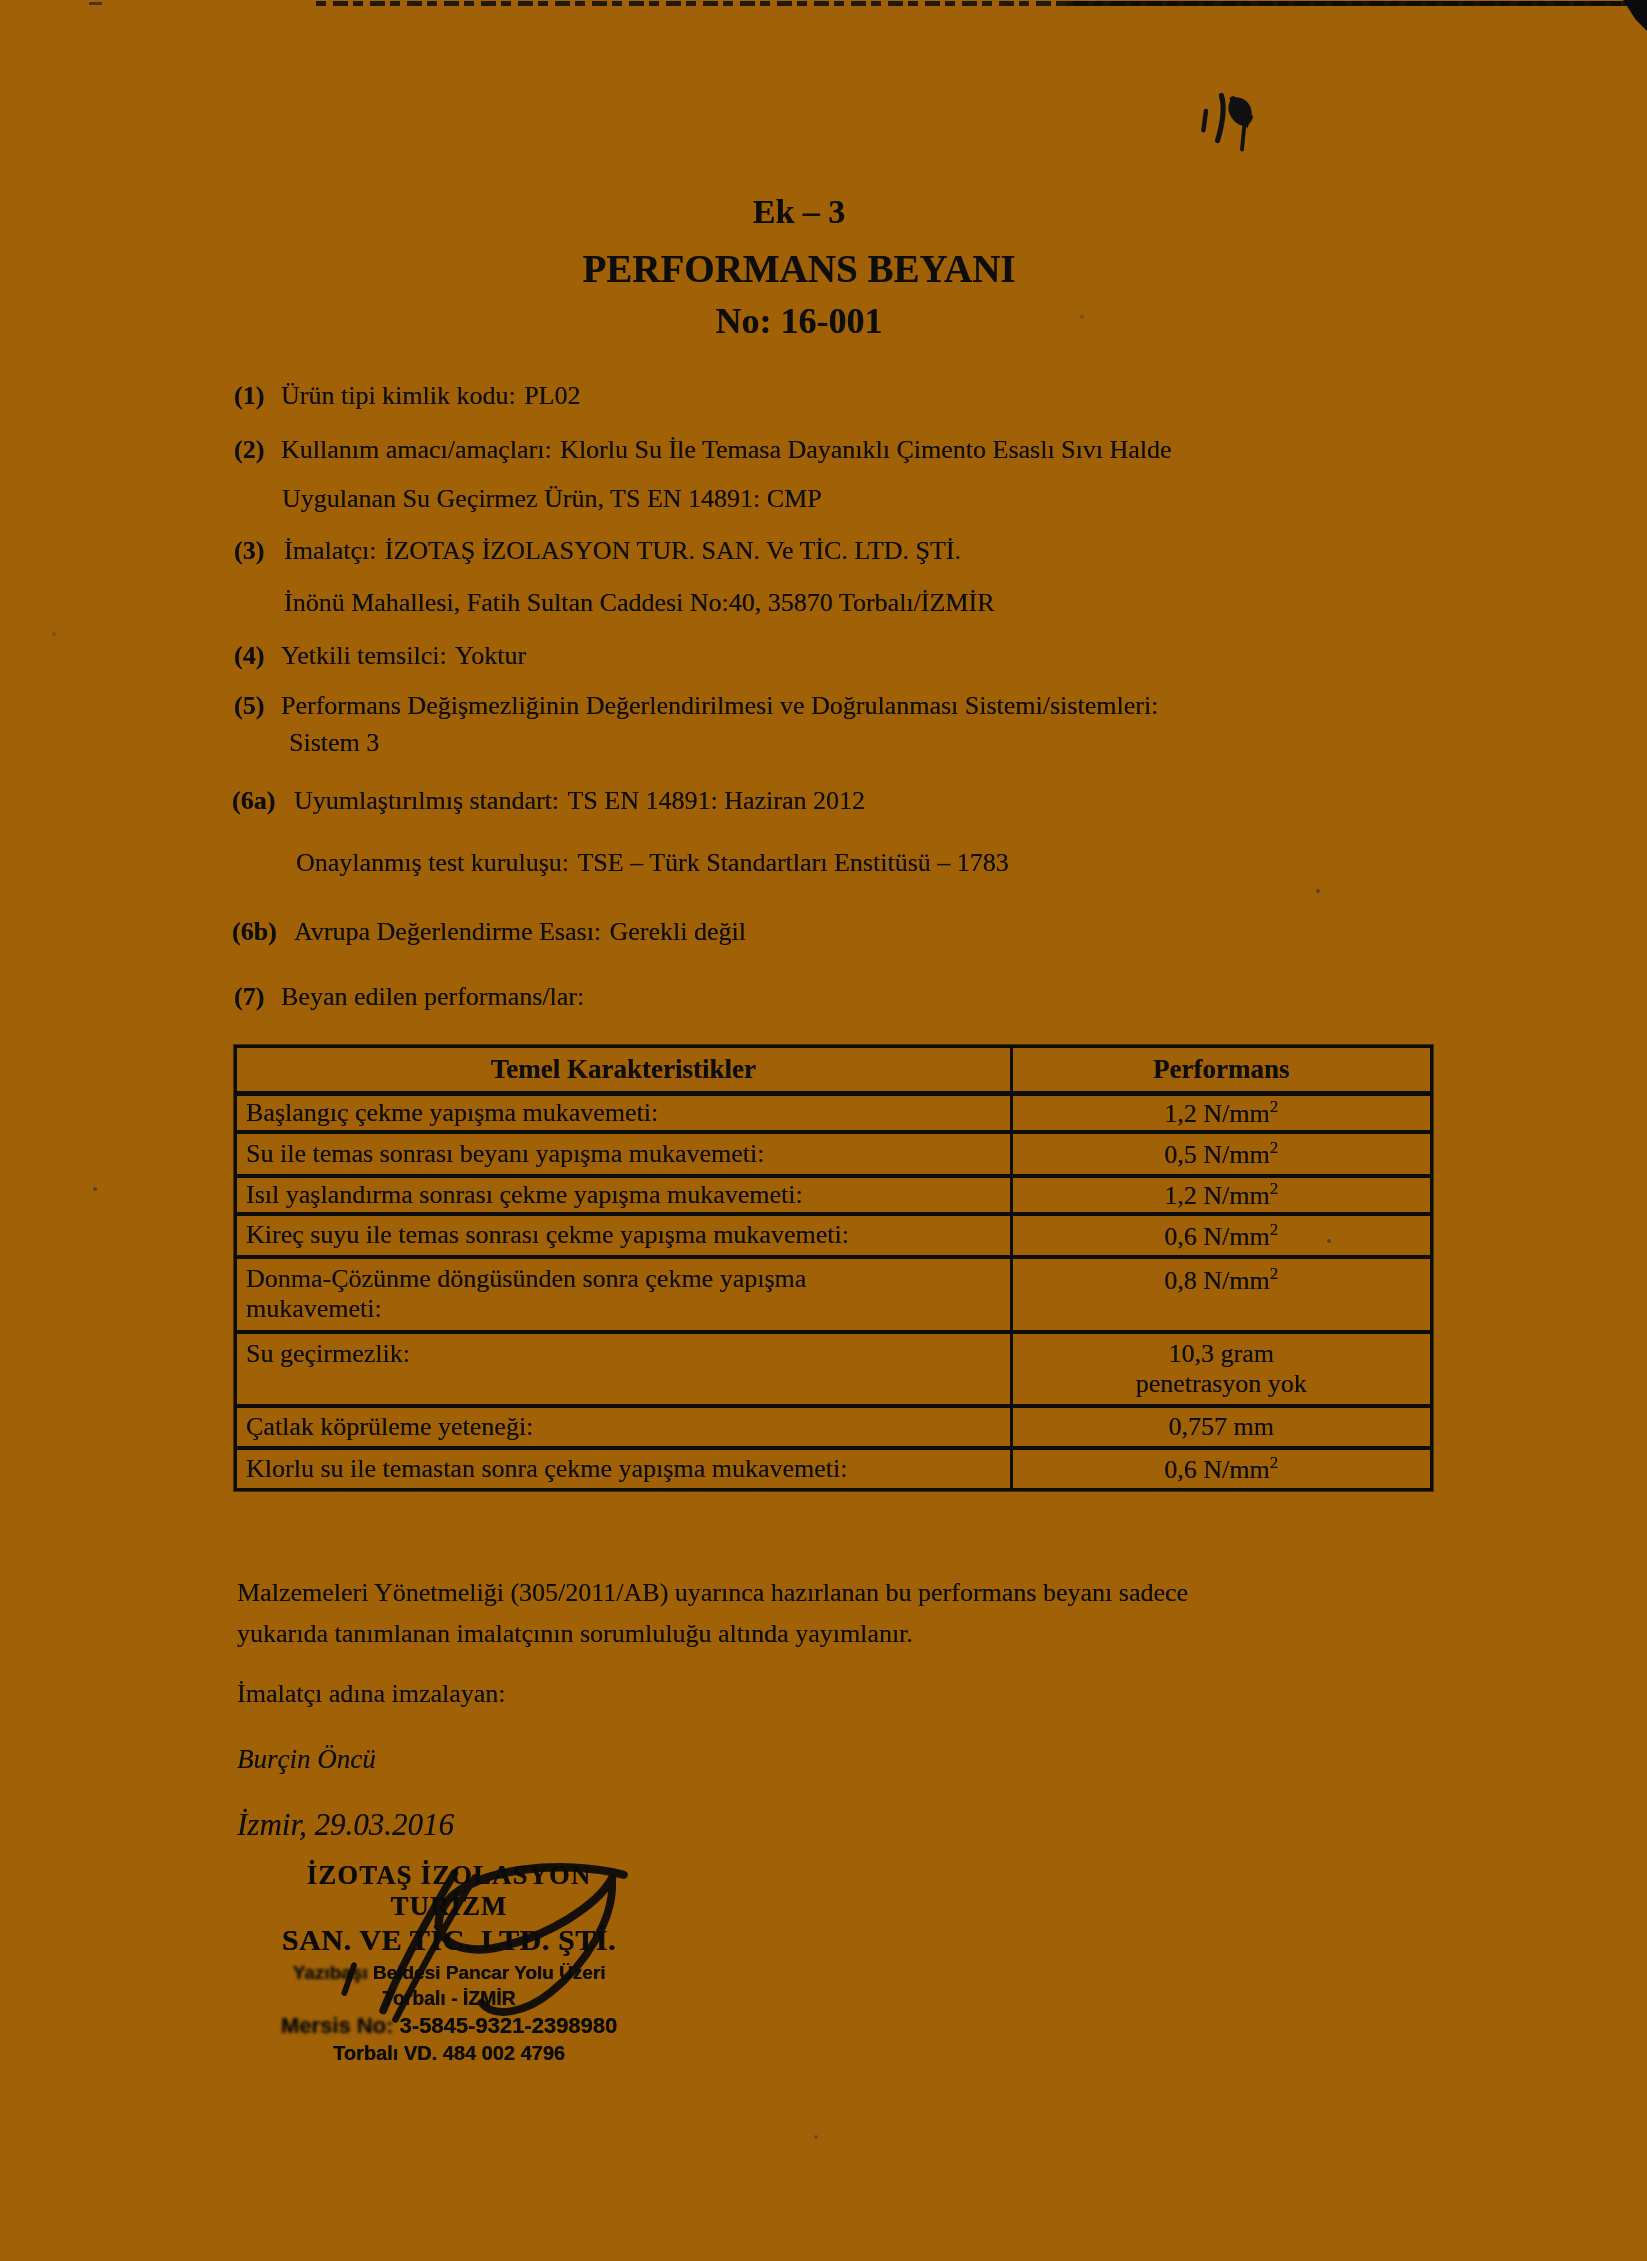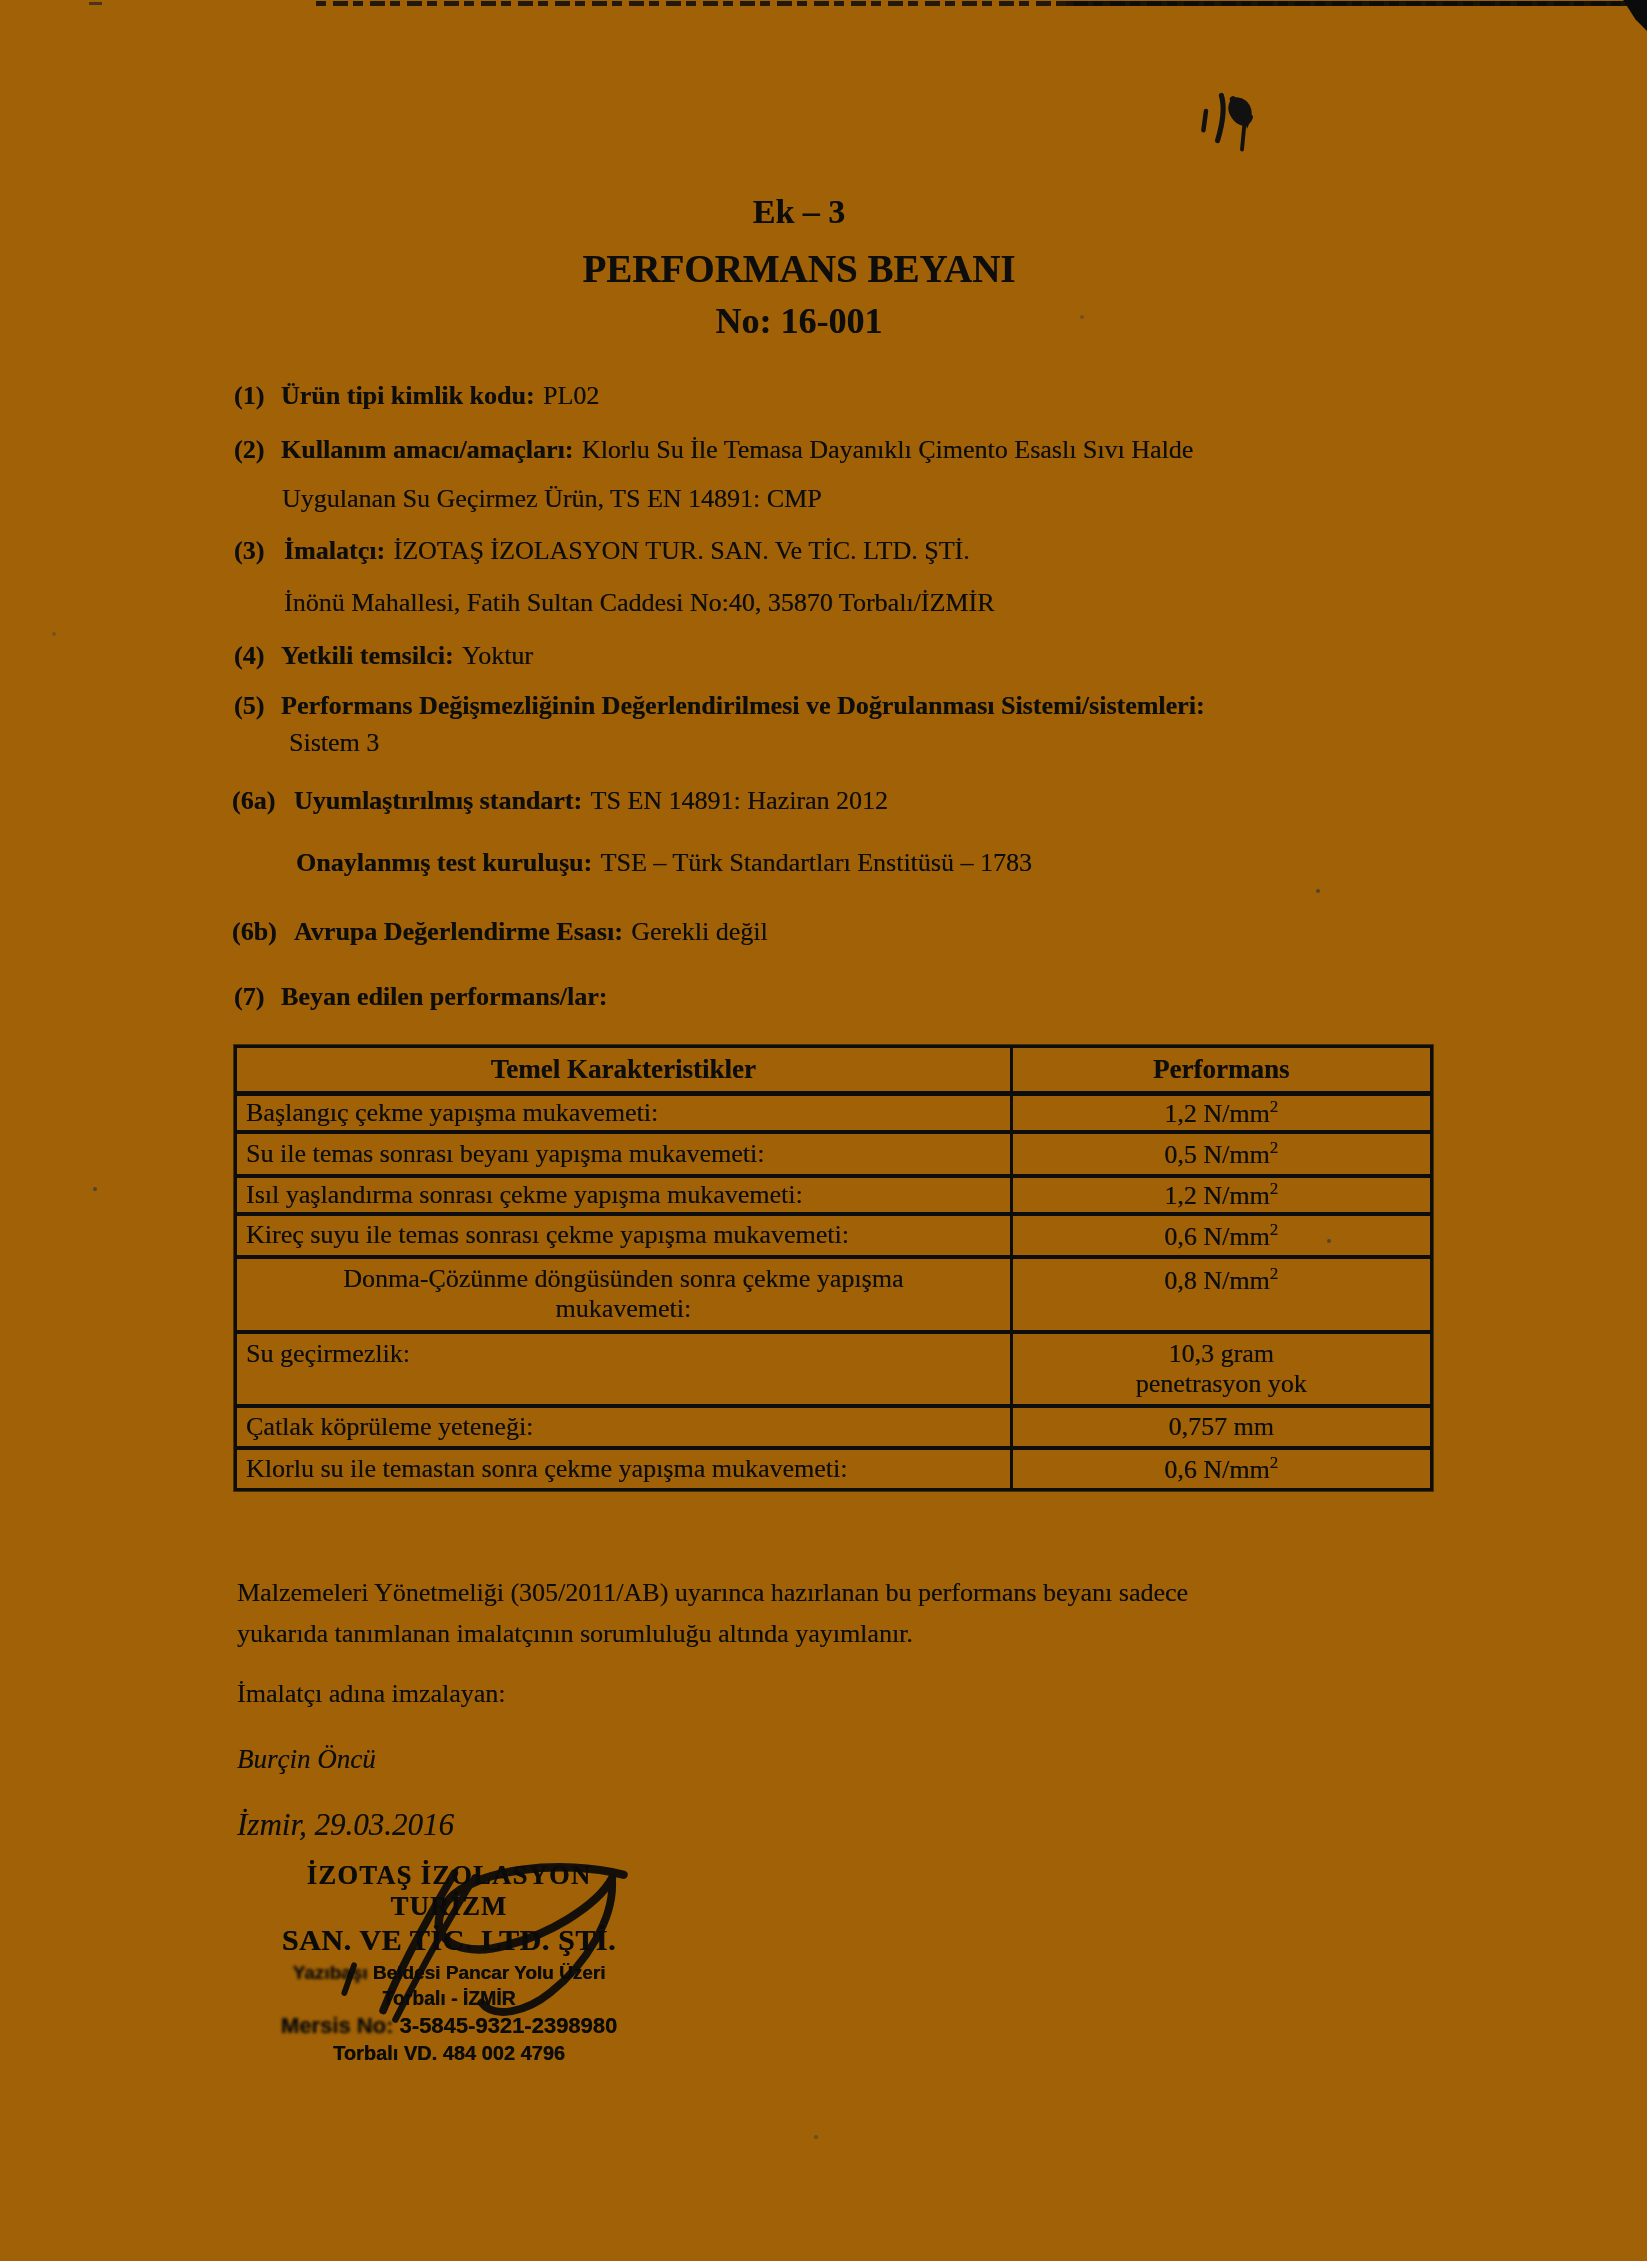--- a/index.html
+++ b/index.html
@@ -9,40 +9,40 @@
     background:#a16207;
     font-family:"Liberation Serif", serif;
     color:#0d0d0c;
     overflow:hidden;
   }
   .ln{position:absolute;white-space:nowrap;font-size:26px;line-height:1.15;
       text-shadow:0.3px 0.3px 0 rgba(10,10,10,0.55);}
   .ctr{left:0;right:49px;text-align:center;font-weight:bold;}
   .no{display:inline-block;width:47px;font-weight:bold;}
   .no.wide{width:62px;}
-  .lbl{font-weight:bold;margin-right:8.4px;}
+  .lbl{font-weight:normal;margin-right:8.4px;}
   
   .perf-table{
     position:absolute;left:234px;top:1045px;width:1199px;
     border-collapse:collapse;table-layout:fixed;
     font-size:26px;color:#0d0d0c;
   }
   .perf-table th,.perf-table td{
     border:3.2px solid #0d0d0c;
     padding:1.3px 9px;
     text-shadow:0.3px 0.3px 0 rgba(10,10,10,0.55);
   }
   .perf-table{border:3.9px solid #0d0d0c;outline:1.3px solid rgba(13,13,12,.6);}
   .perf-table th{border-bottom-width:5.2px;font-size:27px;font-weight:bold;text-align:center;height:40px;}
   .col-char{width:775px;}
   .col-perf{width:420px;}
   .perf-table td{border-top-width:4.5px;}
   .t-label{text-align:left;vertical-align:middle;}
   .t-val{text-align:center;vertical-align:middle;}
-  tr.tall .t-label,tr.tall .t-val{vertical-align:top;padding-top:5.2px;text-align:center;}
+  tr.tall .t-label,tr.tall .t-val{vertical-align:top;padding-top:5.2px;}
   tr.r6 .t-label{vertical-align:top;padding-top:5.2px;}
   tr.r6 .t-val{vertical-align:middle;}
   .lbl2,.val2{display:block;}
   sup{font-size:17px;}
   tr.r1 td{height:32px;} tr.r2 td{height:37px;} tr.r3 td{height:30px;}
   tr.r4 td{height:36px;} tr.r5 td{height:65px;} tr.r6 td{height:63px;}
   tr.r7 td{height:36px;} tr.r8 td{height:35px;}
   
   .stamp{position:absolute;left:255px;top:1860px;width:388px;text-align:center;
          font-family:"Liberation Sans", sans-serif;color:#0b0b0a;}

